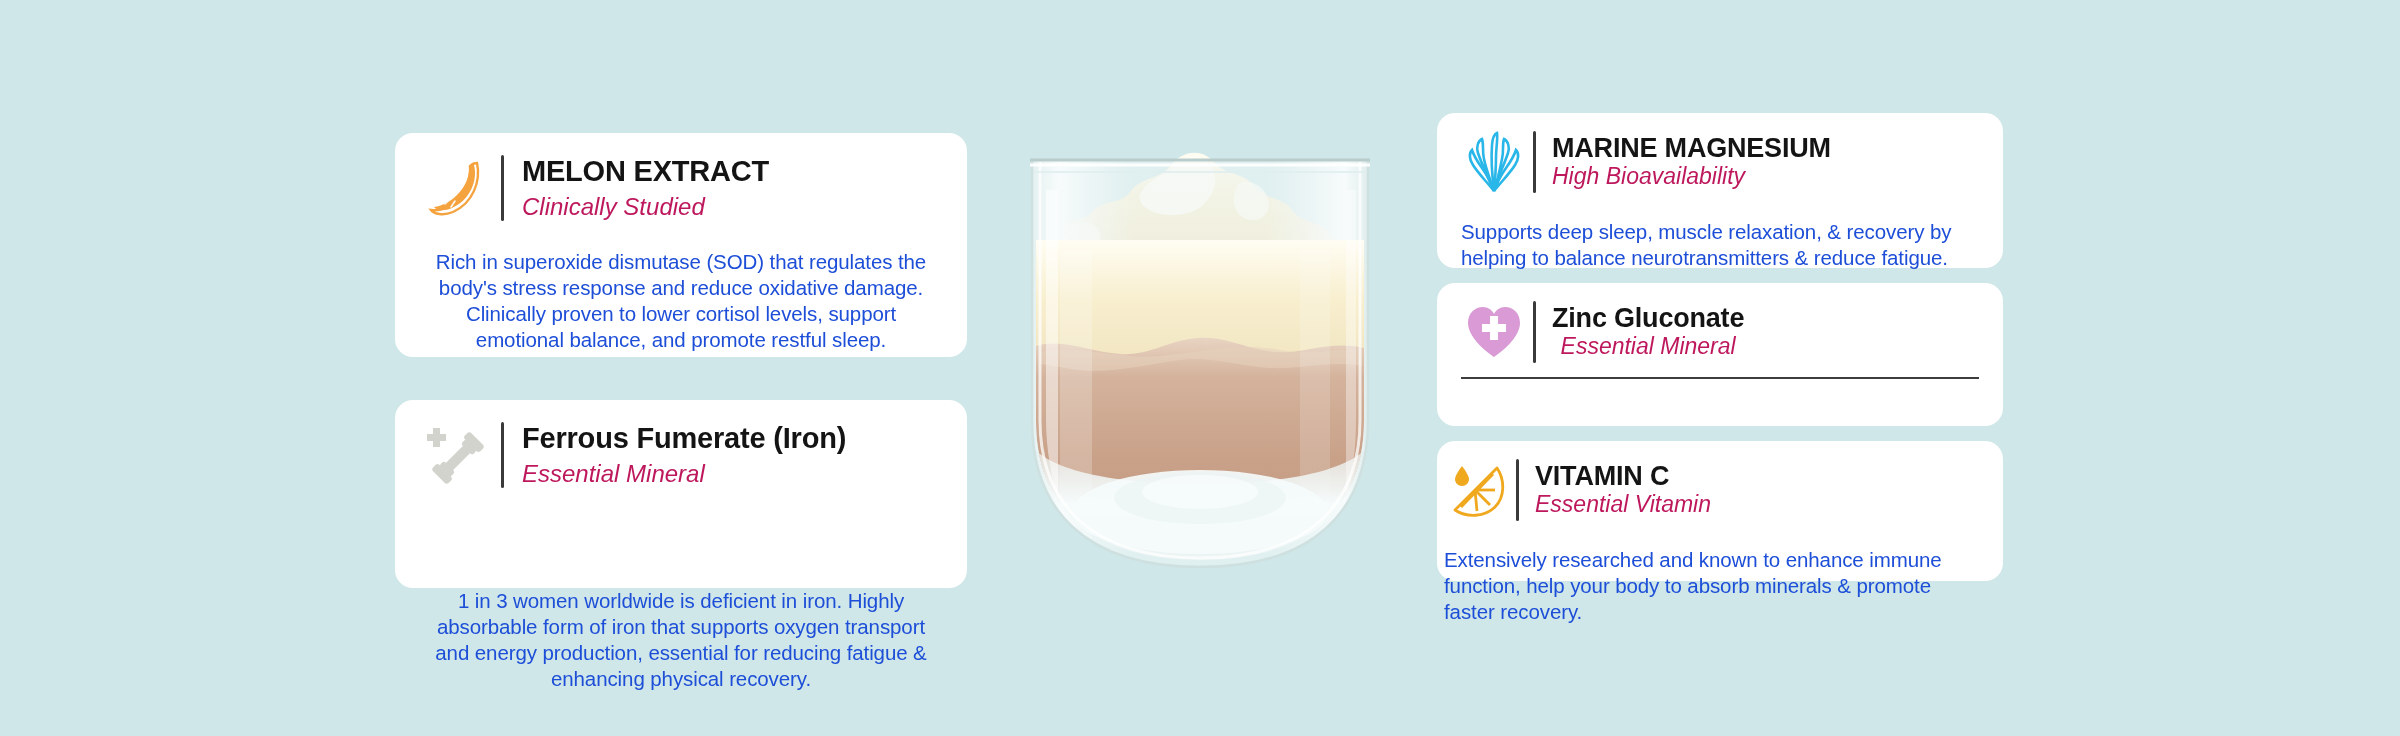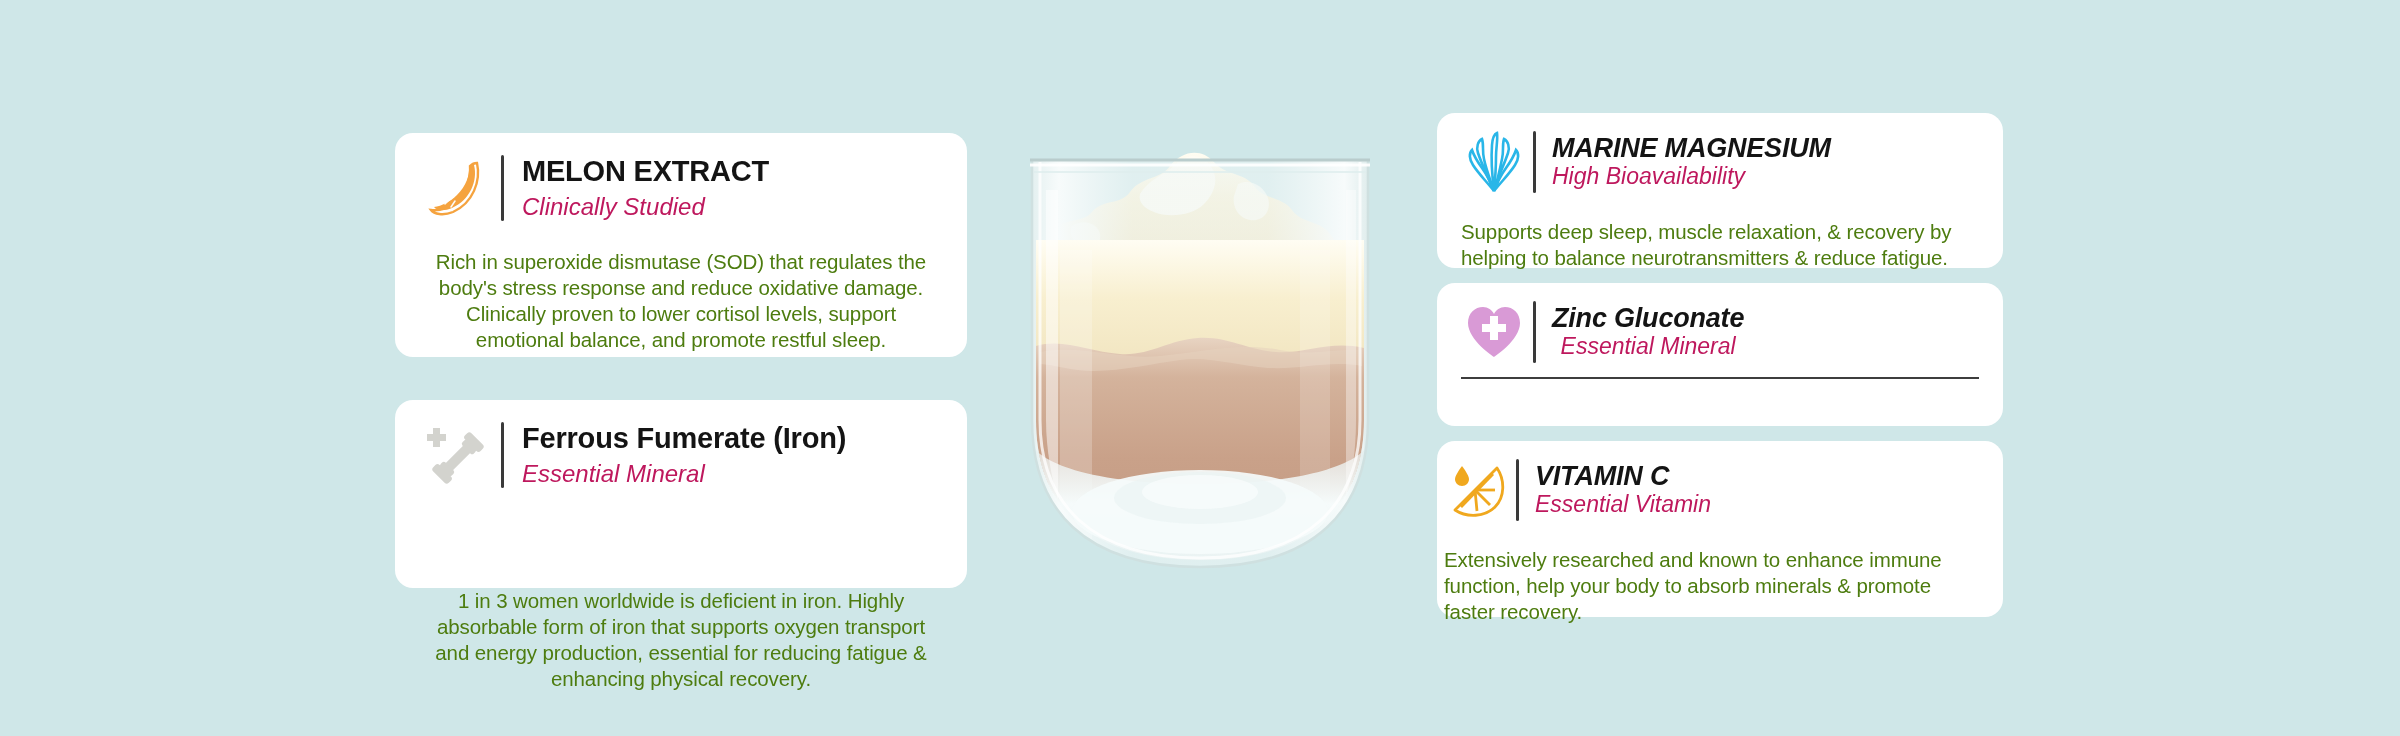--- a/index.html
+++ b/index.html
@@ -67,21 +67,21 @@
     color: #be185d;
     line-height: 1.1;
   }
   .hdivider {
     height: 2px;
     background: #3d3d3d;
     width: 100%;
     margin: 2px 0 12px 0;
   }
   .card-body {
-    color: #4d7c0f;
+    color: #1d4ed8;
     line-height: 1.27;
     letter-spacing: -0.1px;
   }
 
   
   .card.left {
     left: 395px;
     width: 572px;
   }
   .card.left .card-title { font-size: 29px; }
@@ -89,26 +89,26 @@
   .card.left .card-body  { font-size: 20.5px; text-align: center; }
   #card-melon { top: 133px; height: 224px; }
   #card-iron  { top: 400px; height: 188px; gap: 36px; }
 
   
   .card.right {
     left: 1437px;
     width: 566px;
     padding: 16px 24px 18px 24px;
   }
-  .card.right .card-title { font-size: 27px; font-style: italic; }
+  .card.right .card-title { font-size: 27px; }
   .card.right .card-sub   { font-size: 23px; }
   .card.right .card-body  { font-size: 20.5px; }
   #card-magnesium { top: 113px;  height: 155px; }
   #card-zinc      { top: 283px;  height: 143px; text-align: center; }
-  #card-vitc      { top: 441px;  height: 176px; padding-left: 7px; }
+  #card-vitc      { top: 441px;  height: 140px; padding-left: 7px; }
 
   .card.right .icon-box { width: 66px; min-width: 66px; height: 66px; }
   .card.right .vdivider { margin: 2px 16px 2px 6px; }
 
   
   .drink {
     position: absolute;
     left: 1000px;
     top: 120px;
     width: 400px;

